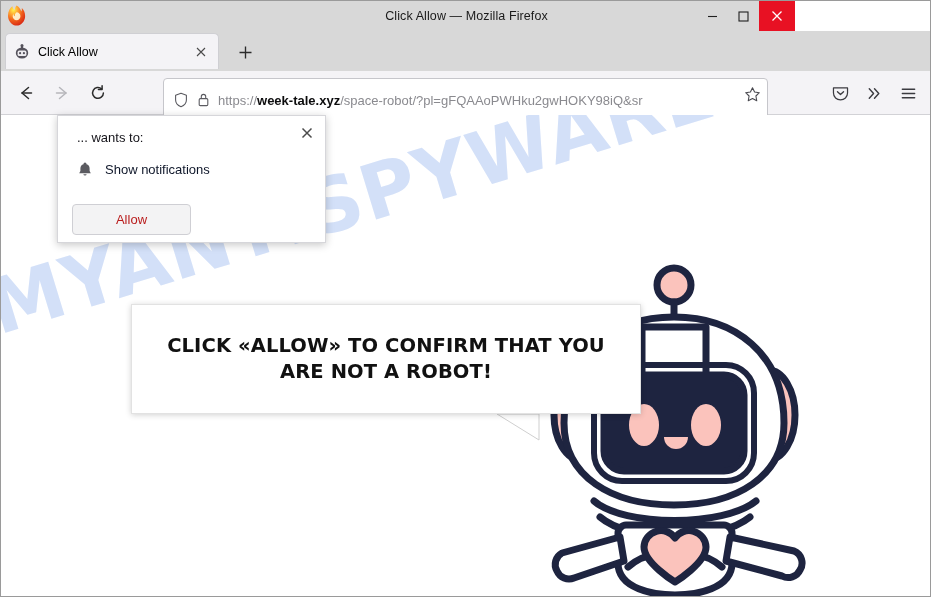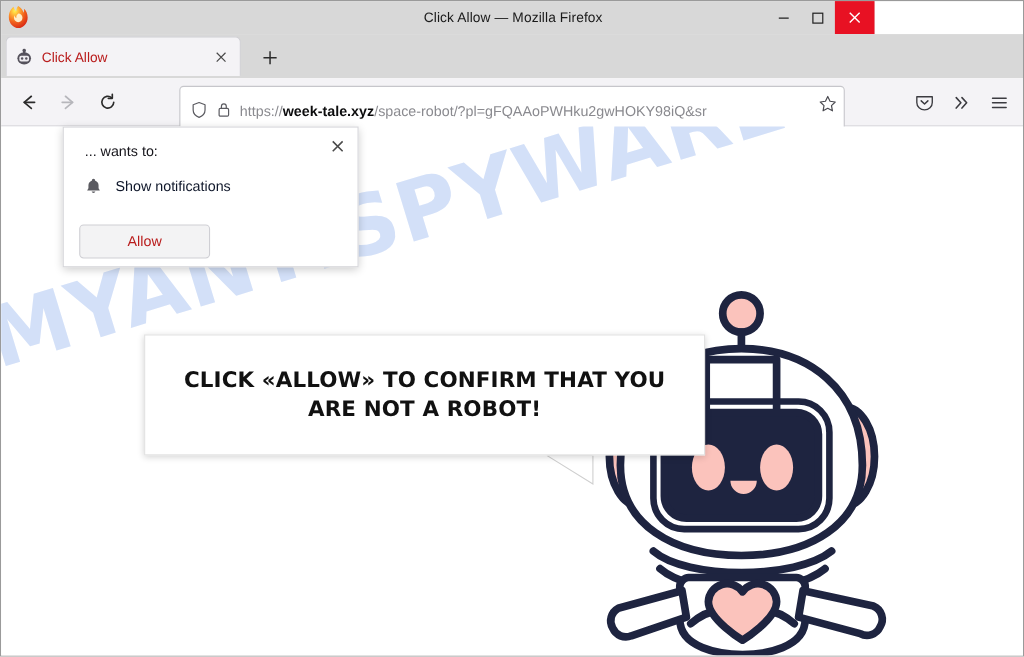--- a/index.html
+++ b/index.html
@@ -57,21 +57,21 @@
     border-radius: 5px 5px 0 0;
     display: flex; align-items: center;
     padding: 0 8px;
     border: 1px solid #cfcfd3;
     border-bottom: none;
   }
   .tab-favicon {
     width: 16px; height: 16px; flex: 0 0 16px; margin-right: 8px;
   }
   .tab-title {
-    flex: 1 1 auto; font-size: 12.5px; color: #b91c1c;
+    flex: 1 1 auto; font-size: 12.5px; color: #000000;
     white-space: nowrap; overflow: hidden; text-overflow: ellipsis;
   }
   .tab-close {
     width: 18px; height: 18px; flex: 0 0 18px;
     display: flex; align-items: center; justify-content: center;
     color: #4a4a4a; font-size: 12px;
   }
   .newtab {
     position: absolute; left: 232px; top: 9px;
     width: 24px; height: 24px;

